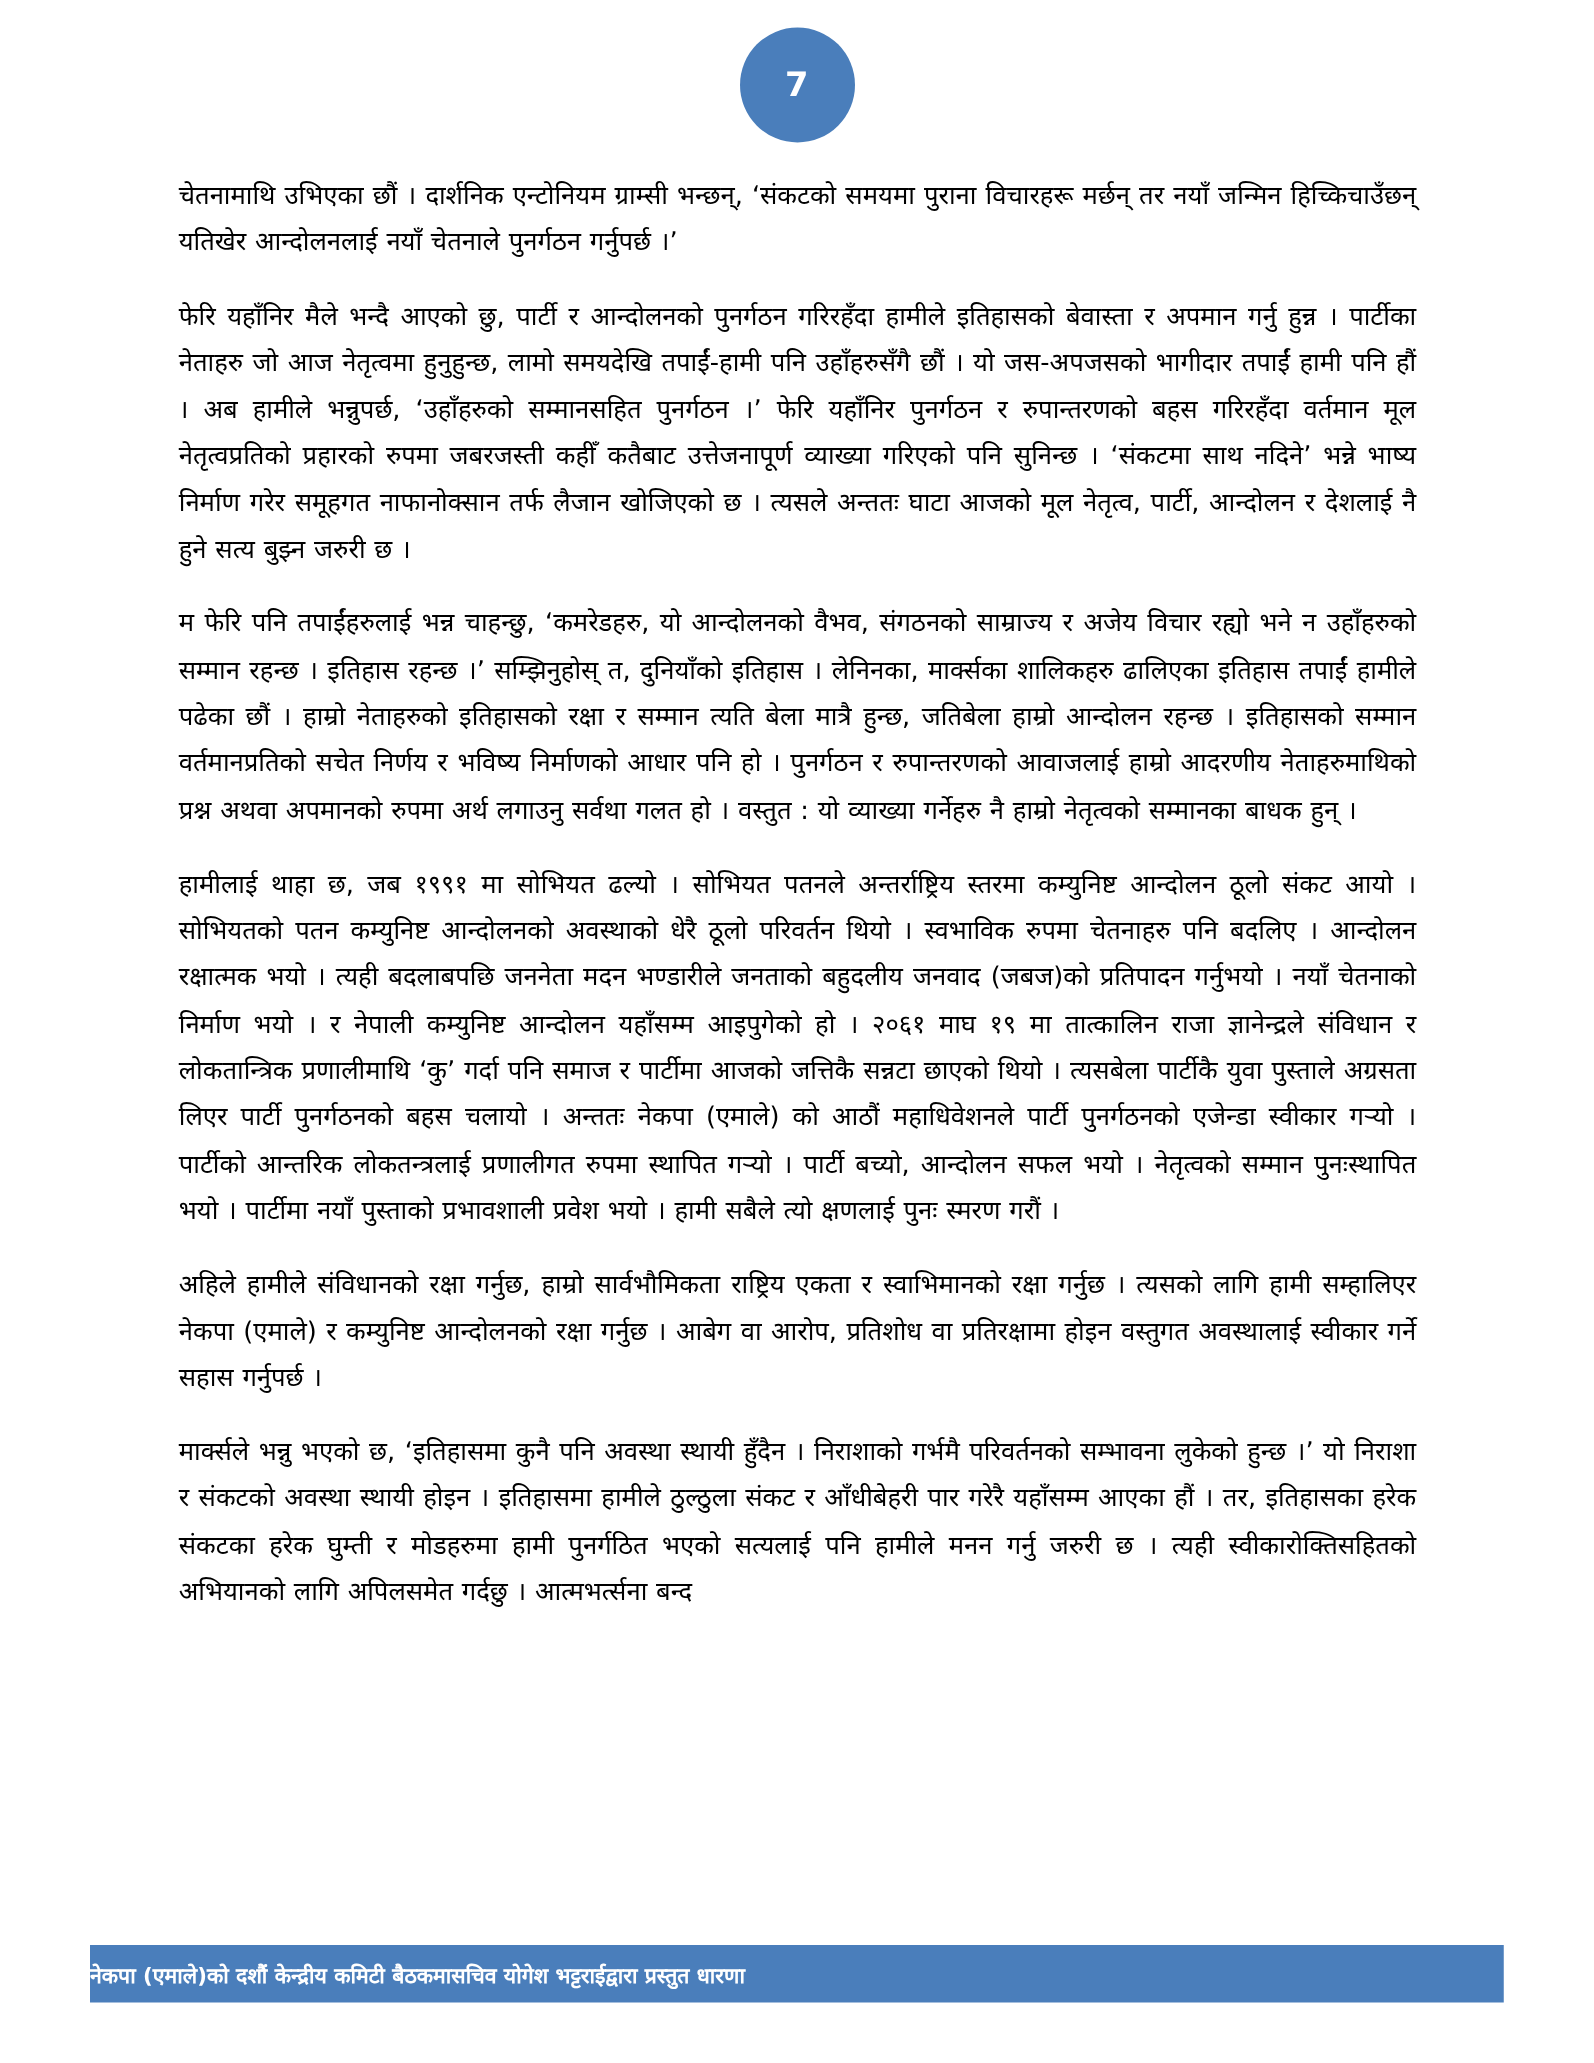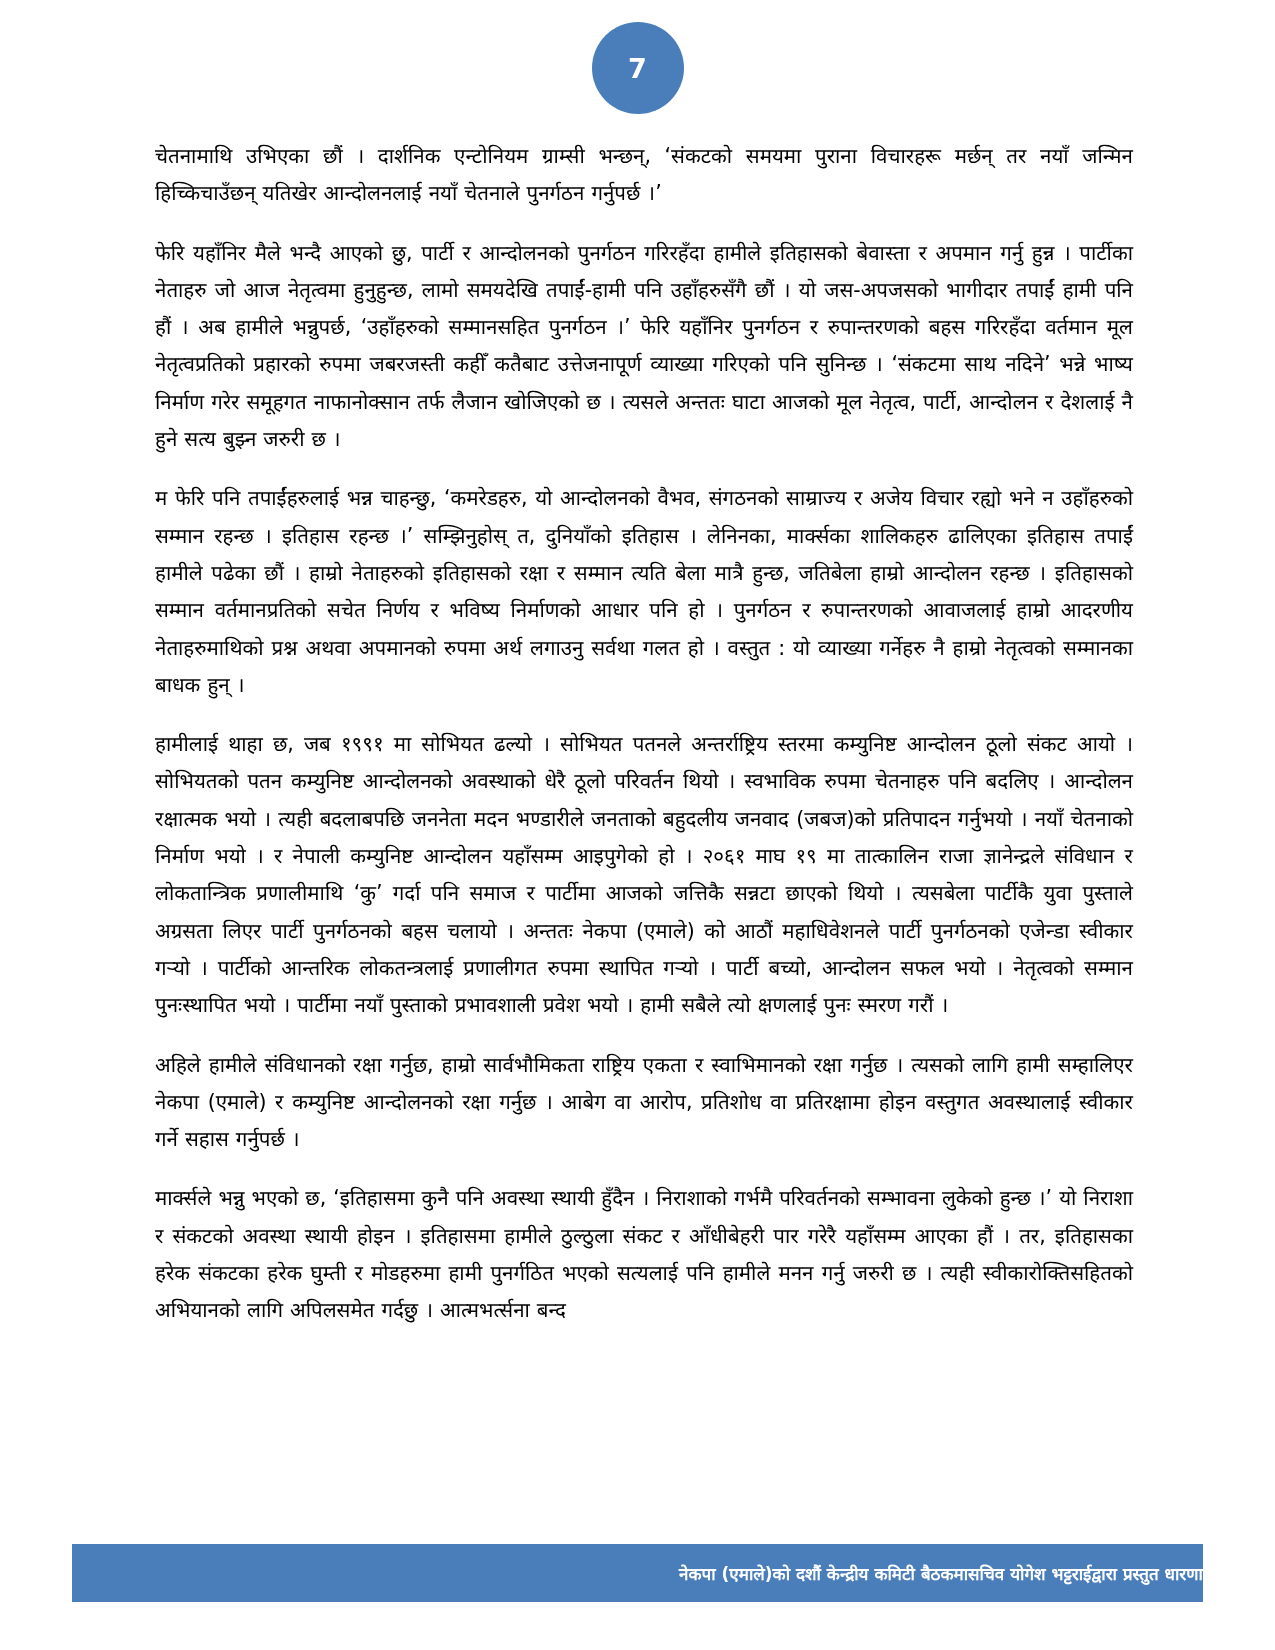--- a/index.html
+++ b/index.html
@@ -41,36 +41,36 @@
     top: 138px;
     left: 143px;
     width: 990px;
   }
   .para {
     font-family: "DejaVu Sans", sans-serif;
     font-size: 20.5px;
     line-height: 1.82;
     color: #000000;
     text-align: justify;
-    margin: 0 0 22px 12px;
+    margin: 0 0 22px 0;
     word-spacing: 0.5px;
   }
   .para:last-child {
     margin-bottom: 0;
   }
   .footer-bar {
     position: absolute;
     left: 72px;
     right: 72px;
     bottom: 48px;
-    height: 58px;
+    height: 46px;
     background: #4a7ebb;
     display: flex;
     align-items: center;
-    justify-content: flex-end;
+    justify-content: flex-start;
   }
   .footer-text {
     color: #ffffff;
     font-size: 17px;
     font-family: "DejaVu Sans", sans-serif;
     font-weight: bold;
     text-align: center;
     letter-spacing: 0;
   }
 </style>

